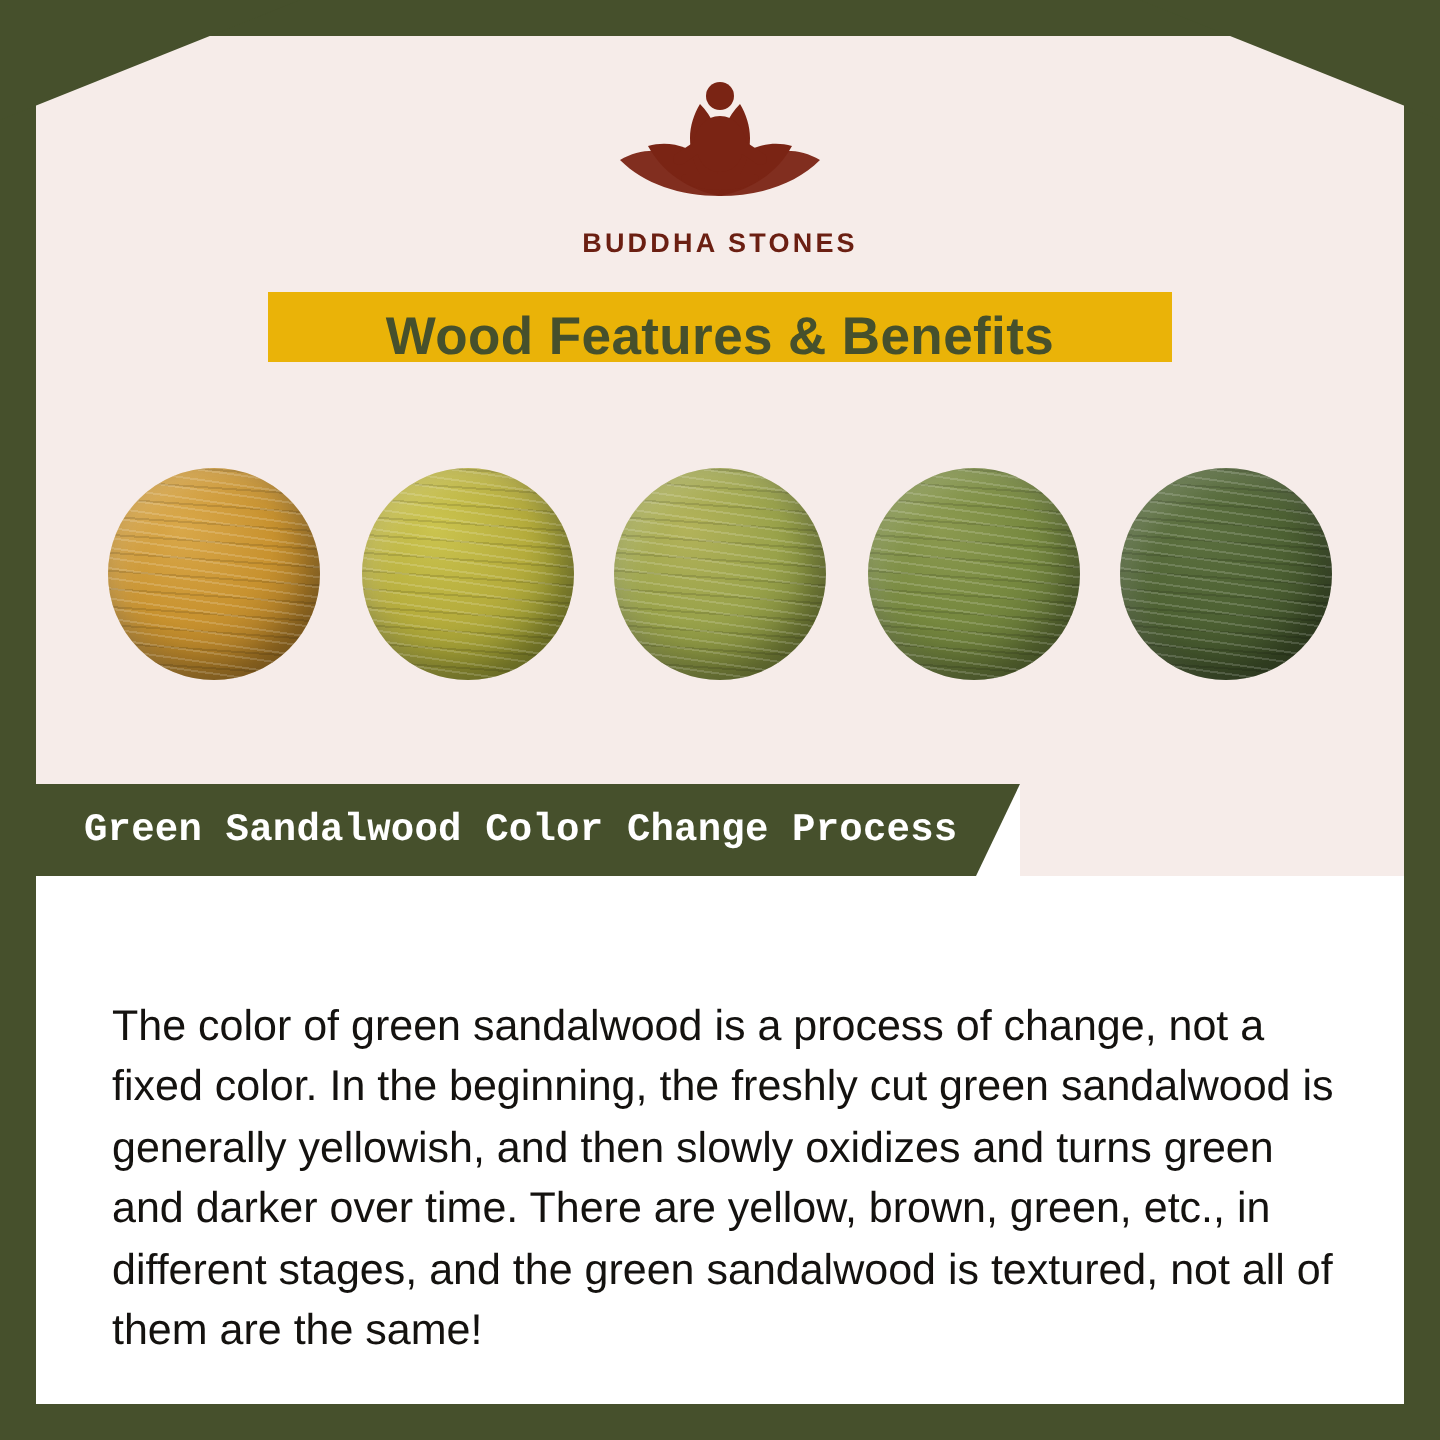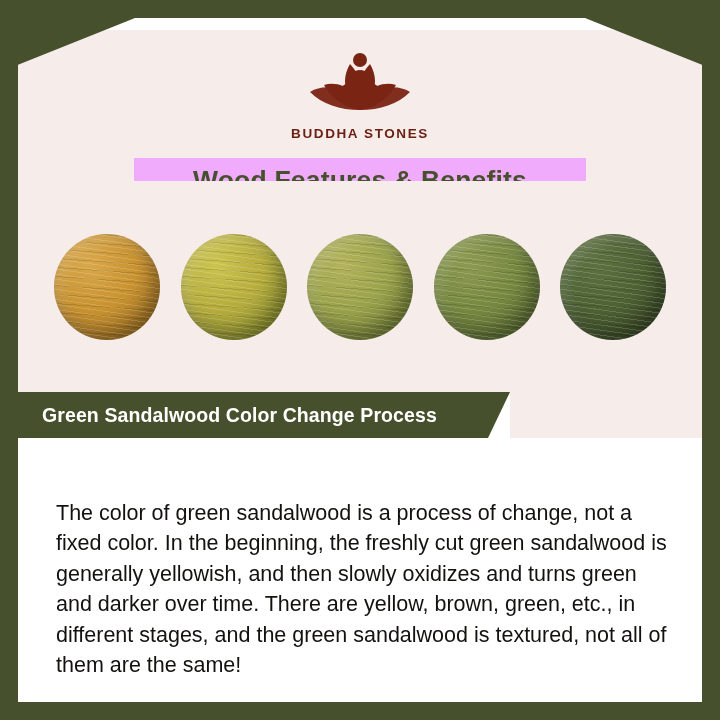--- a/index.html
+++ b/index.html
@@ -16,21 +16,21 @@
   }
   
   .inner{
     position:absolute;
     left:18px;top:18px;right:18px;bottom:18px;
     background:#ffffff;
   }
   
   .header{
     position:absolute;
-    left:0;top:12px;width:100%;height:163px;
+    left:0;top:0;width:100%;height:163px;
     background:#f6ece9;
   }
   
   .wedge-left{
     position:absolute;left:-18px;top:-18px;
     width:150px;height:60px;
     background:#46502c;
     clip-path:polygon(0 0,150px 0,0 60px);
   }
   .wedge-right{
@@ -51,21 +51,21 @@
     font-size:13.5px;
     letter-spacing:1.6px;
     color:#6b1f12;
     font-weight:700;
     font-family:"Liberation Sans", sans-serif;
   }
   .title-box{
     position:absolute;
     left:116px;right:116px;top:128px;
     height:44px;
-    background:#f0abfc;
+    background:#eab308;
     display:flex;align-items:center;justify-content:center;
     box-shadow:0 0 0 0 transparent;
     text-align:right;
   }
   .title-box .title{
     font-size:26.5px;
     font-weight:700;
     color:#46502c;
     letter-spacing:.2px;
     font-family:"Liberation Sans", sans-serif;
@@ -99,21 +99,21 @@
   .section-bar .bar-bg{
     position:absolute;left:0;top:0;height:46px;width:492px;
     background:#46502c;
     clip-path:polygon(0 0, 492px 0, 470px 46px, 0 46px);
   }
   .section-bar .bar-label{
     position:absolute;left:24px;top:0;height:46px;
     display:flex;align-items:center;
     color:#ffffff;font-size:19.5px;font-weight:700;
     letter-spacing:.1px;
-    font-family:Liberation Sans, sans-serif;
+    font-family:Liberation Mono, monospace;
   }
   .section-bar .bar-right{
     position:absolute;right:0;top:0;height:46px;left:492px;
     background:#f6ece9;
   }
   
   .body-area{
     position:absolute;
     left:0;top:420px;right:0;bottom:0;
     background:#ffffff;

